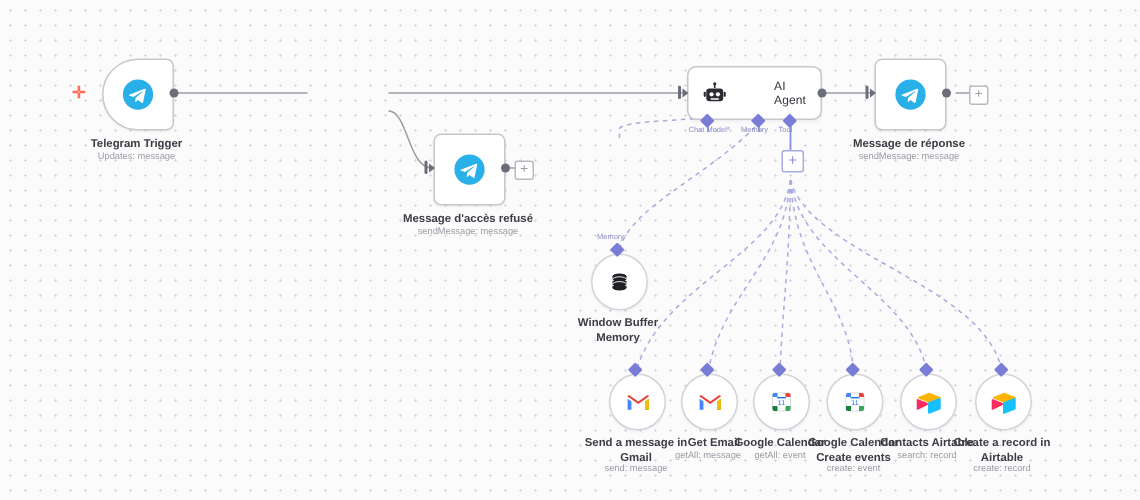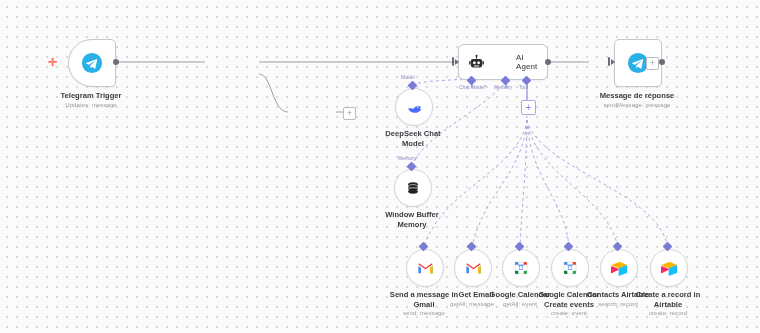--- a/index.html
+++ b/index.html
@@ -110,20 +110,33 @@
         <path d="M5.6 12.1l11.2-4.3c.5-.2 1 .1.8.8l-1.9 9c-.1.6-.5.7-1 .4l-2.8-2-1.3 1.3c-.2.2-.3.2-.6.2l.2-2.9 5.3-4.8c.2-.2 0-.3-.3-.1l-6.5 4.1-2.8-.9c-.6-.2-.6-.6.1-.8z" fill="#fff"></path>
       </svg>
     </div>
     <div class="dot" style="left:45px;top:20px;"></div>
     <div class="cap" style="top:52px;left:23px;">Telegram Trigger</div>
     <div class="sub" style="top:62px;left:23px;">Updates: message</div>
   </div>
   <div class="bolt" style="left:48px;top:57px;">✛</div>
 
 
+  <div class="node" style="left:289px;top:89px;">
+    <div class="sq">
+      <svg class="gl" width="22" height="22" viewBox="0 0 24 24">
+        <circle cx="12" cy="12" r="11" fill="#29b0e8"></circle>
+        <path d="M5.6 12.1l11.2-4.3c.5-.2 1 .1.8.8l-1.9 9c-.1.6-.5.7-1 .4l-2.8-2-1.3 1.3c-.2.2-.3.2-.6.2l.2-2.9 5.3-4.8c.2-.2 0-.3-.3-.1l-6.5 4.1-2.8-.9c-.6-.2-.6-.6.1-.8z" fill="#fff"></path>
+      </svg>
+    </div>
+    <div class="bar" style="left:-6px;top:18px;"></div>
+    <div class="arrow" style="left:-3px;top:20px;"></div>
+    <div class="dot" style="left:45px;top:20px;"></div>
+    <div class="cap" style="top:52px;left:23px;">Message d'accès refusé</div>
+    <div class="sub" style="top:62px;left:23px;">sendMessage: message</div>
+  </div>
   <div class="plusbox" style="left:343px;top:107px;">
     <span>+</span>
   </div>
 
   <div class="node" style="left:458px;top:44px;">
     <div class="wide">
       <svg class="gl" width="17" height="17" viewBox="0 0 24 24">
         <rect x="4" y="7" width="16" height="12" rx="3" fill="#2b2b31"></rect>
         <circle cx="9" cy="12.5" r="2" fill="#fff"></circle>
         <circle cx="15" cy="12.5" r="2" fill="#fff"></circle>
@@ -143,49 +156,37 @@
   <div class="diamond" style="left:468px;top:77px;"></div>
   <div class="portlbl" style="left:459px;top:84px;">Chat Model*</div>
   <div class="diamond" style="left:502px;top:77px;"></div>
   <div class="portlbl" style="left:494px;top:84px;">Memory</div>
   <div class="diamond" style="left:523px;top:77px;"></div>
   <div class="portlbl" style="left:519px;top:84px;">Tool</div>
   <div class="toolplus" style="left:521px;top:100px;">
     <span>+</span>
   </div>
 
-  <div class="node" style="left:614px;top:39px;">
+  <div class="node" style="left:583px;top:39px;">
     <div class="sq">
       <svg class="gl" width="22" height="22" viewBox="0 0 24 24">
         <circle cx="12" cy="12" r="11" fill="#29b0e8"></circle>
         <path d="M5.6 12.1l11.2-4.3c.5-.2 1 .1.8.8l-1.9 9c-.1.6-.5.7-1 .4l-2.8-2-1.3 1.3c-.2.2-.3.2-.6.2l.2-2.9 5.3-4.8c.2-.2 0-.3-.3-.1l-6.5 4.1-2.8-.9c-.6-.2-.6-.6.1-.8z" fill="#fff"></path>
       </svg>
     </div>
     <div class="bar" style="left:-6px;top:18px;"></div>
     <div class="arrow" style="left:-3px;top:20px;"></div>
     <div class="dot" style="left:45px;top:20px;"></div>
     <div class="cap" style="top:52px;left:23px;">Message de réponse</div>
     <div class="sub" style="top:62px;left:23px;">sendMessage: message</div>
   </div>
   <div class="plusbox" style="left:646px;top:57px;">
     <span>+</span>
   </div>
 
-  <div class="node" style="left:395px;top:88px;">
-    <div class="circ">
-      <svg class="gl" width="17" height="17" viewBox="0 0 24 24">
-        <path d="M3 13.5c3-1 5.5-.6 7.4.4 1.3-2.4 4-4 6.9-4 1.6 0 3 .5 4.1 1.3-.9.3-1.6.9-2 1.7.9.4 1.6 1.2 1.9 2.2-2 2.7-5.4 4.4-9.2 4.4-4.2 0-7.8-2.3-9.1-6z" fill="#4d6bfe"></path>
-        <circle cx="16.6" cy="11.6" r="1" fill="#fff"></circle>
-      </svg>
-    </div>
-    <div class="diamond" style="left:14px;top:-6px;"></div>
-    <div class="portlbl" style="left:6px;top:-14px;">Model</div>
-    <div class="cap" style="top:41px;left:18px;">DeepSeek Chat
-Model</div>
-  </div>
 
   <div class="node" style="left:394px;top:169px;">
     <div class="circ">
       <svg class="gl" width="16" height="16" viewBox="0 0 24 24">
         <ellipse cx="12" cy="6.2" rx="7" ry="2.8" fill="#1f2024"></ellipse>
         <rect x="5" y="6.2" width="14" height="3.4" fill="#1f2024"></rect>
         <ellipse cx="12" cy="9.6" rx="7" ry="2.8" fill="#1f2024" stroke="#fff" stroke-width=".9"></ellipse>
         <rect x="5" y="11" width="14" height="3.4" fill="#1f2024"></rect>
         <ellipse cx="12" cy="14.4" rx="7" ry="2.8" fill="#1f2024" stroke="#fff" stroke-width=".9"></ellipse>
         <rect x="5" y="15.8" width="14" height="2" fill="#1f2024"></rect>

